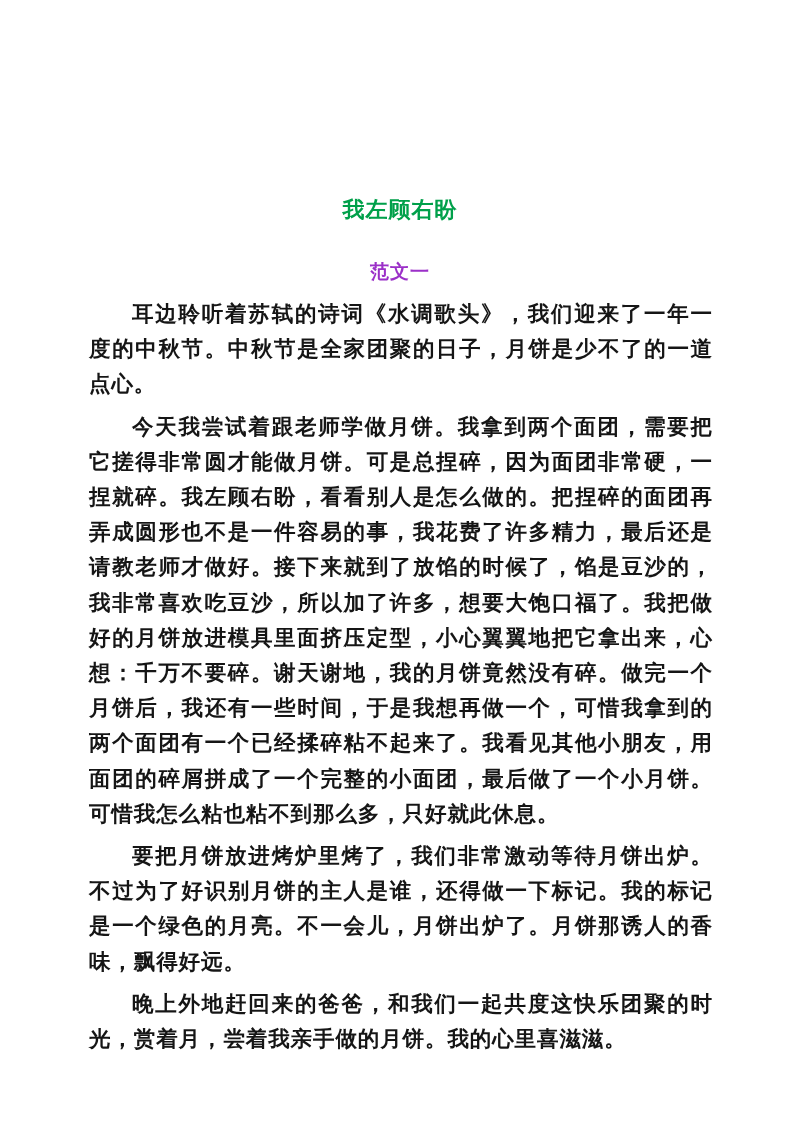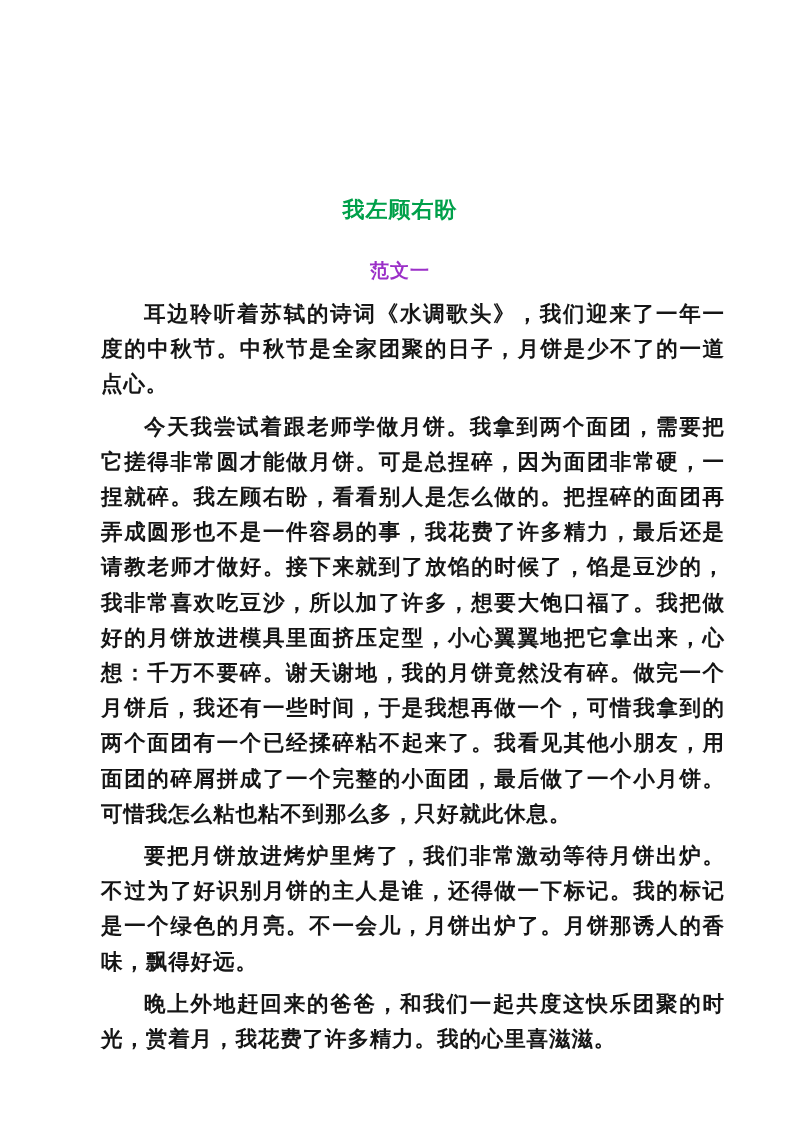--- a/index.html
+++ b/index.html
@@ -70,30 +70,28 @@
     width: 100%;
     text-align: center;
   }
   .section-heading {
     display: inline-block;
     font-size: 19px;
     font-weight: 700;
     color: #9b30c8;
     letter-spacing: 1px;
     line-height: 1.2;
-    font-family: Liberation Serif, serif;
   }
 
   
   .body-wrap {
     position: absolute;
     top: 296px;
     left: 89px;
     width: 624px;
-    margin-left: 12px;
   }
   .para {
     font-size: 21.5px;
     font-weight: 700;
     color: #151515;
     line-height: 35.2px;
     text-align: justify;
     text-justify: inter-ideograph;
     text-indent: 2em;
     margin: 0 0 7px 0;
@@ -115,16 +113,16 @@
   </div>
 
   <div class="section-row">
     <span class="section-heading">范文一</span>
   </div>
 
   <div class="body-wrap">
     <p class="para">耳边聆听着苏轼的诗词《水调歌头》，我们迎来了一年一度的中秋节。中秋节是全家团聚的日子，月饼是少不了的一道点心。</p>
     <p class="para">今天我尝试着跟老师学做月饼。我拿到两个面团，需要把它搓得非常圆才能做月饼。可是总捏碎，因为面团非常硬，一捏就碎。我左顾右盼，看看别人是怎么做的。把捏碎的面团再弄成圆形也不是一件容易的事，我花费了许多精力，最后还是请教老师才做好。接下来就到了放馅的时候了，馅是豆沙的，我非常喜欢吃豆沙，所以加了许多，想要大饱口福了。我把做好的月饼放进模具里面挤压定型，小心翼翼地把它拿出来，心想：千万不要碎。谢天谢地，我的月饼竟然没有碎。做完一个月饼后，我还有一些时间，于是我想再做一个，可惜我拿到的两个面团有一个已经揉碎粘不起来了。我看见其他小朋友，用面团的碎屑拼成了一个完整的小面团，最后做了一个小月饼。可惜我怎么粘也粘不到那么多，只好就此休息。</p>
     <p class="para">要把月饼放进烤炉里烤了，我们非常激动等待月饼出炉。不过为了好识别月饼的主人是谁，还得做一下标记。我的标记是一个绿色的月亮。不一会儿，月饼出炉了。月饼那诱人的香味，飘得好远。</p>
-    <p class="para">晚上外地赶回来的爸爸，和我们一起共度这快乐团聚的时光，赏着月，我花费了许多精力。我的心里喜滋滋。</p>
+    <p class="para">晚上外地赶回来的爸爸，和我们一起共度这快乐团聚的时光，赏着月，尝着我亲手做的月饼。我的心里喜滋滋。</p>
   </div>
 
 </div>
 
 </body></html>

